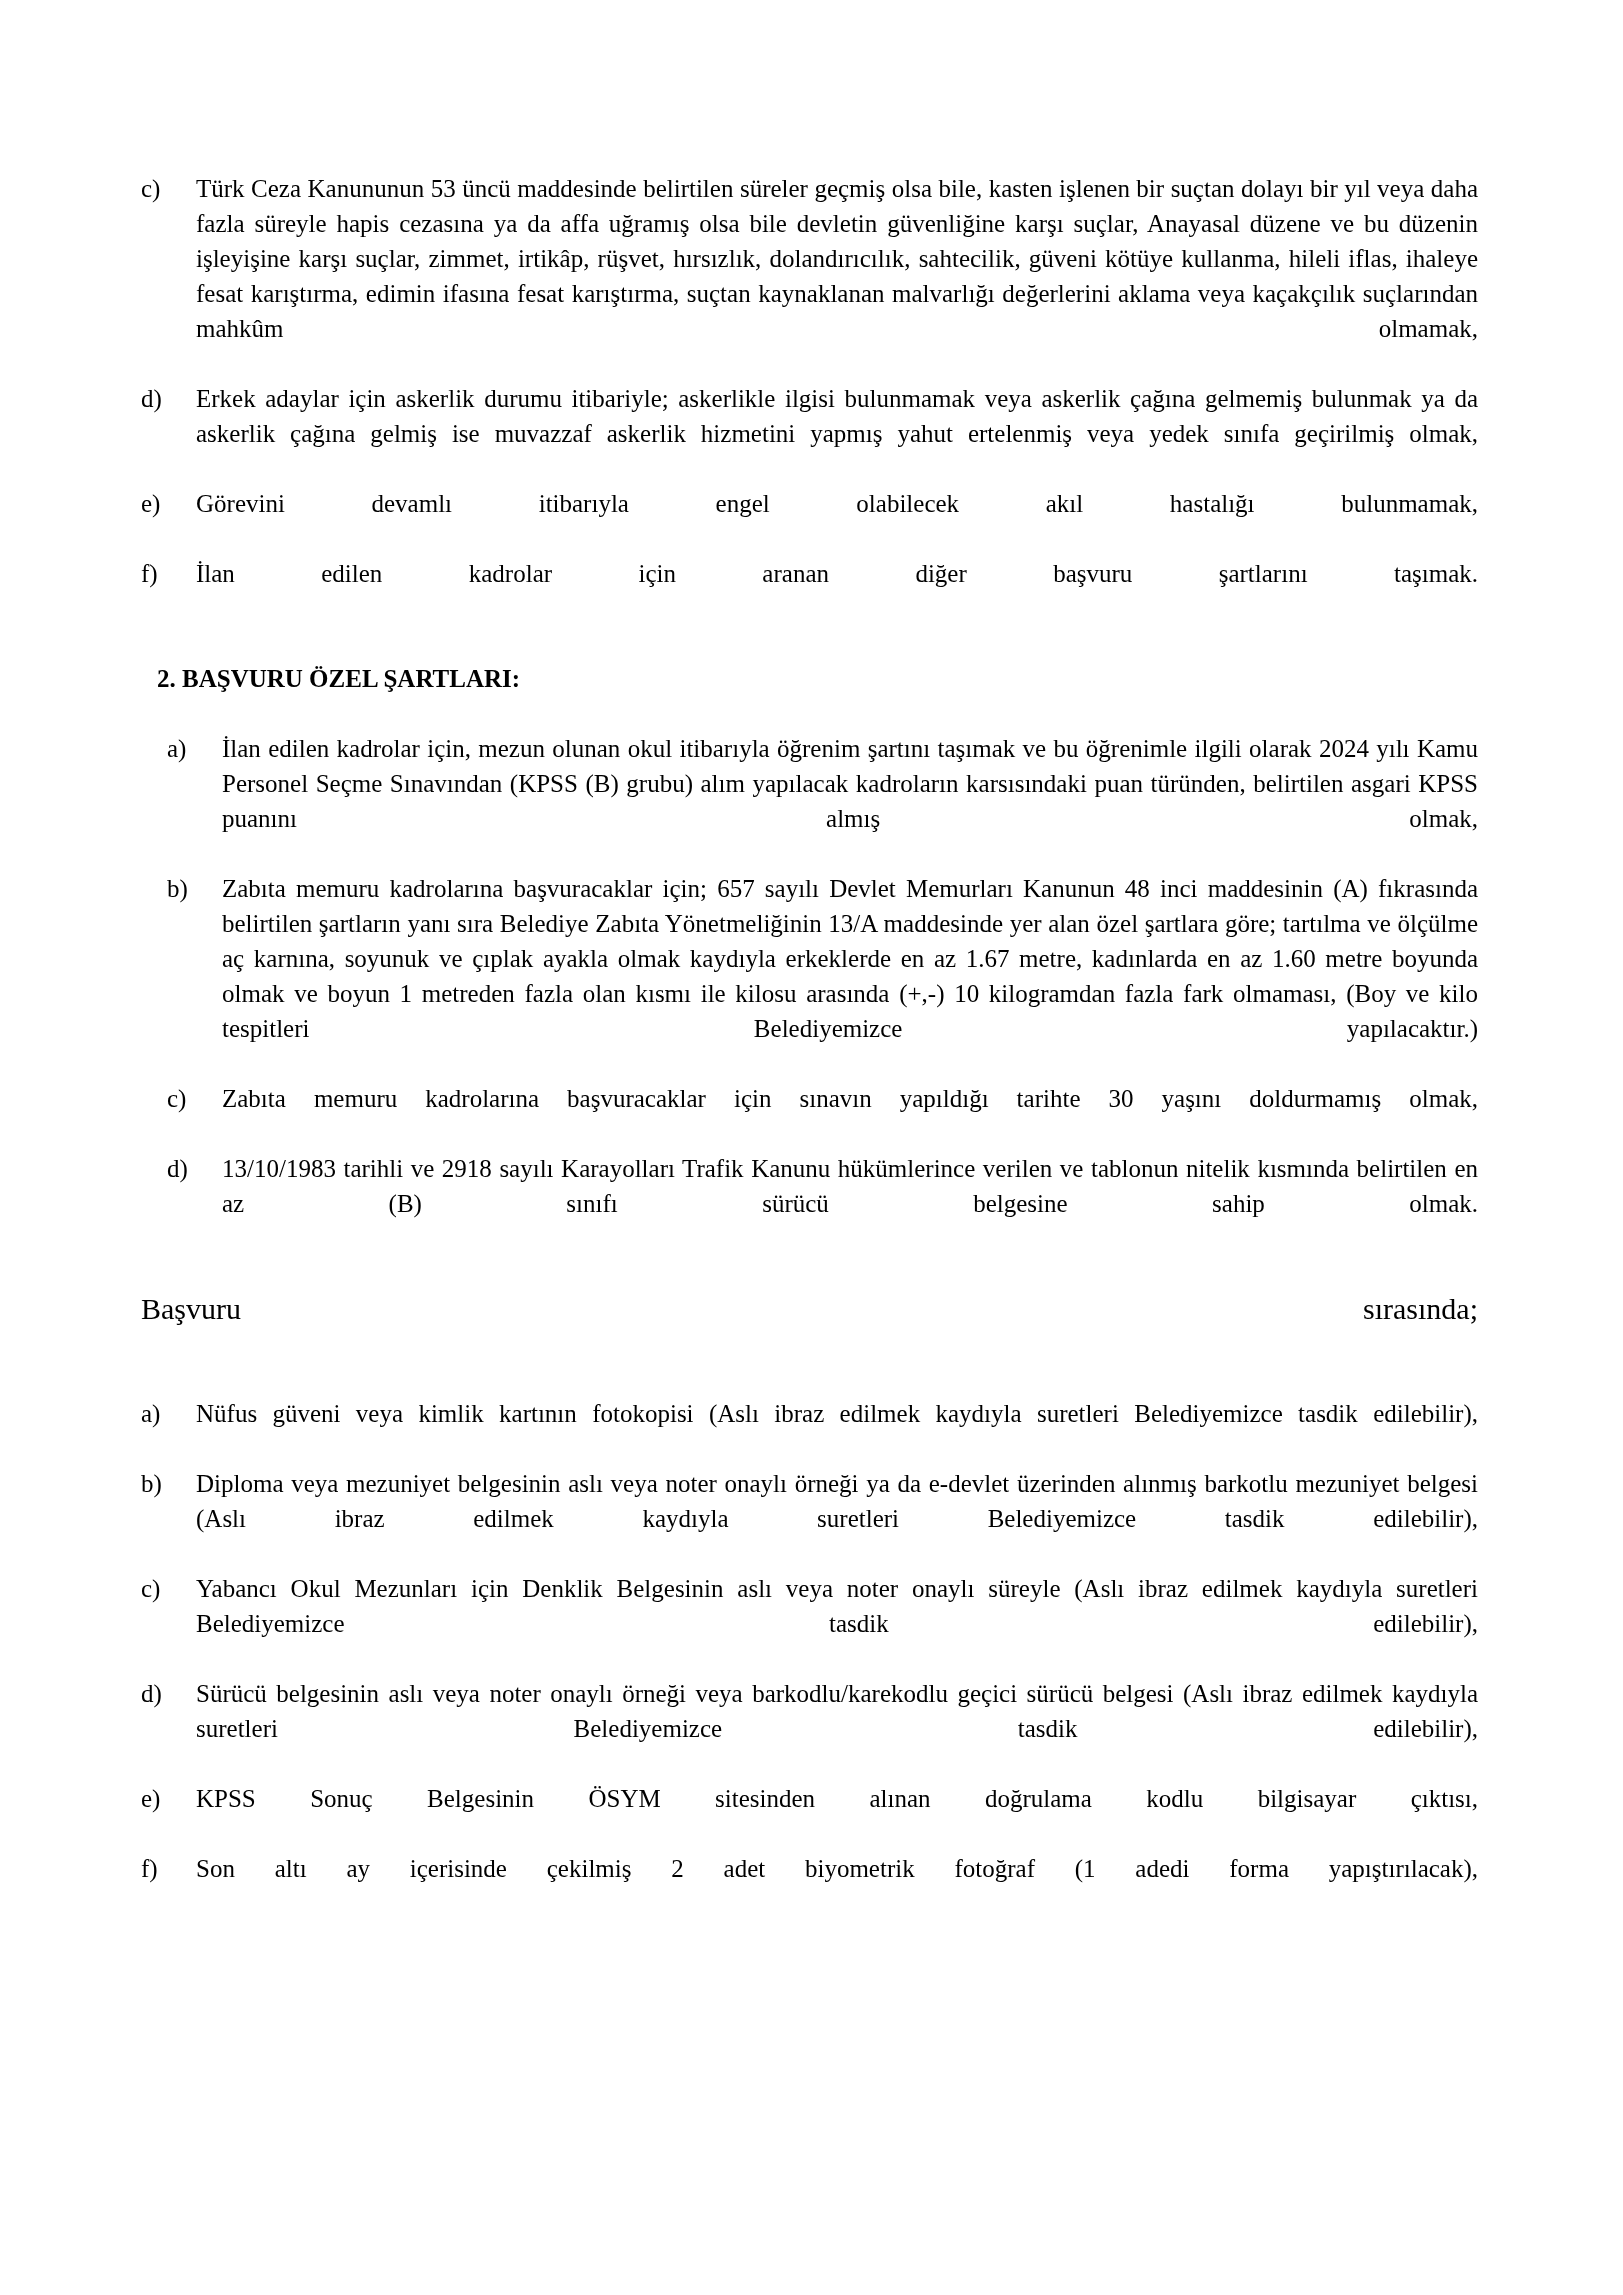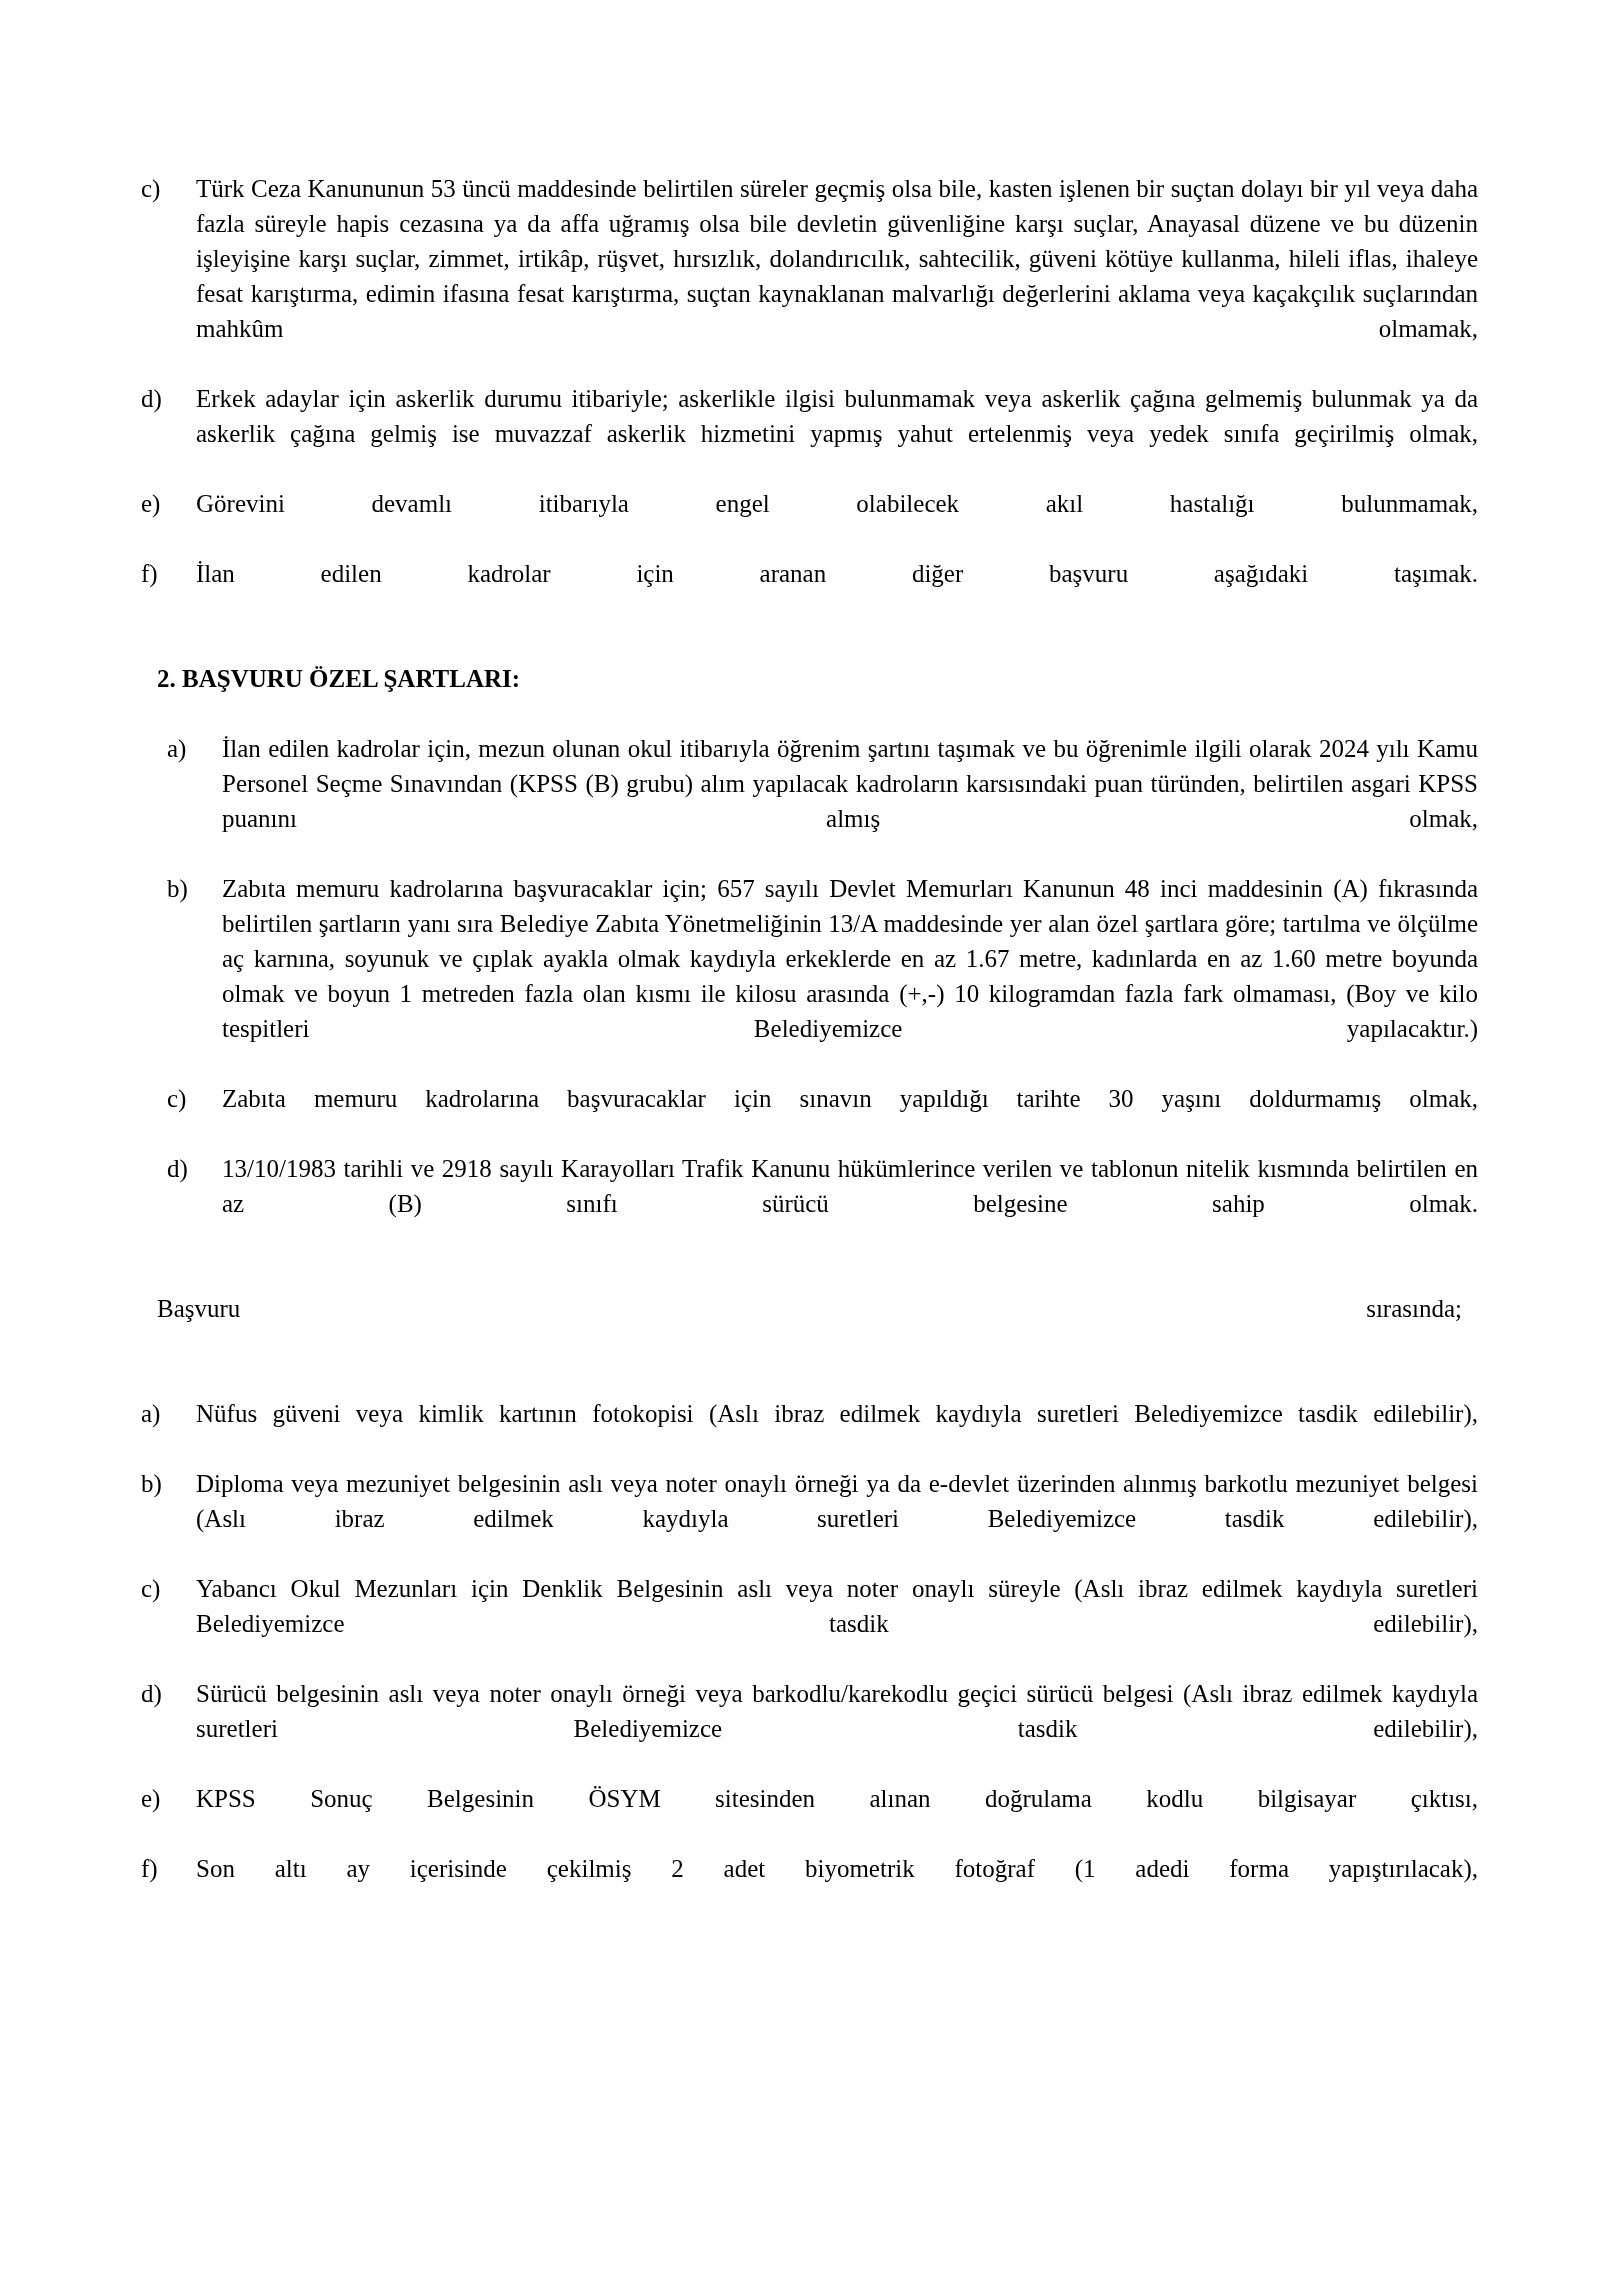--- a/index.html
+++ b/index.html
@@ -24,25 +24,25 @@
   }
   .content {
     position: absolute;
     left: 141px;
     top: 0;
     width: 1337px;
   }
 
   
   .para {
-    font-size: 25px;
+    font-size: 30px;
     line-height: 35px;
     text-align: justify;
     text-justify: inter-word;
-    margin: 16px;
+    margin: 0;
     hyphens: none;
   }
 
   .heading {
     font-size: 25px;
     line-height: 35px;
     font-weight: bold;
     margin: 16px;
     text-align: left;
     white-space: nowrap;
@@ -106,21 +106,21 @@
       <li>
         <span class="marker">d)</span>
         <span class="body">Erkek adaylar için askerlik durumu itibariyle; askerlikle ilgisi bulunmamak veya askerlik çağına gelmemiş bulunmak ya da askerlik çağına gelmiş ise muvazzaf askerlik hizmetini yapmış yahut ertelenmiş veya yedek sınıfa geçirilmiş olmak,</span>
       </li>
       <li>
         <span class="marker">e)</span>
         <span class="body">Görevini devamlı itibarıyla engel olabilecek akıl hastalığı bulunmamak,</span>
       </li>
       <li>
         <span class="marker">f)</span>
-        <span class="body">İlan edilen kadrolar için aranan diğer başvuru aşağıdaki taşımak.</span>
+        <span class="body">İlan edilen kadrolar için aranan diğer başvuru şartlarını taşımak.</span>
       </li>
     </ol>
 
     <h2 class="heading gap-section-before">2. BAŞVURU ÖZEL ŞARTLARI:</h2>
 
     <ol class="lettered-list list-indent-1 gap-sm">
       <li>
         <span class="marker">a)</span>
         <span class="body">İlan edilen kadrolar için, mezun olunan okul itibarıyla öğrenim şartını taşımak ve bu öğrenimle ilgili olarak 2024 yılı Kamu Personel Seçme Sınavından (KPSS (B) grubu) alım yapılacak kadroların karsısındaki puan türünden, belirtilen asgari KPSS puanını almış olmak,</span>
       </li>

